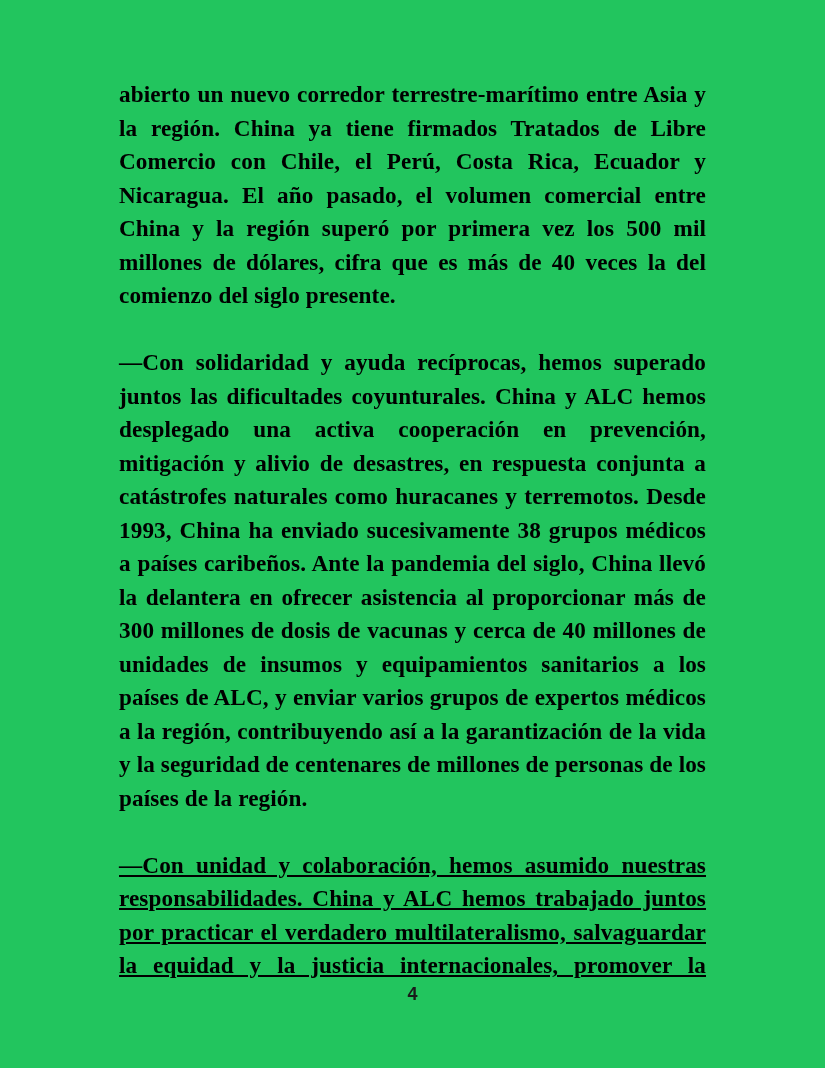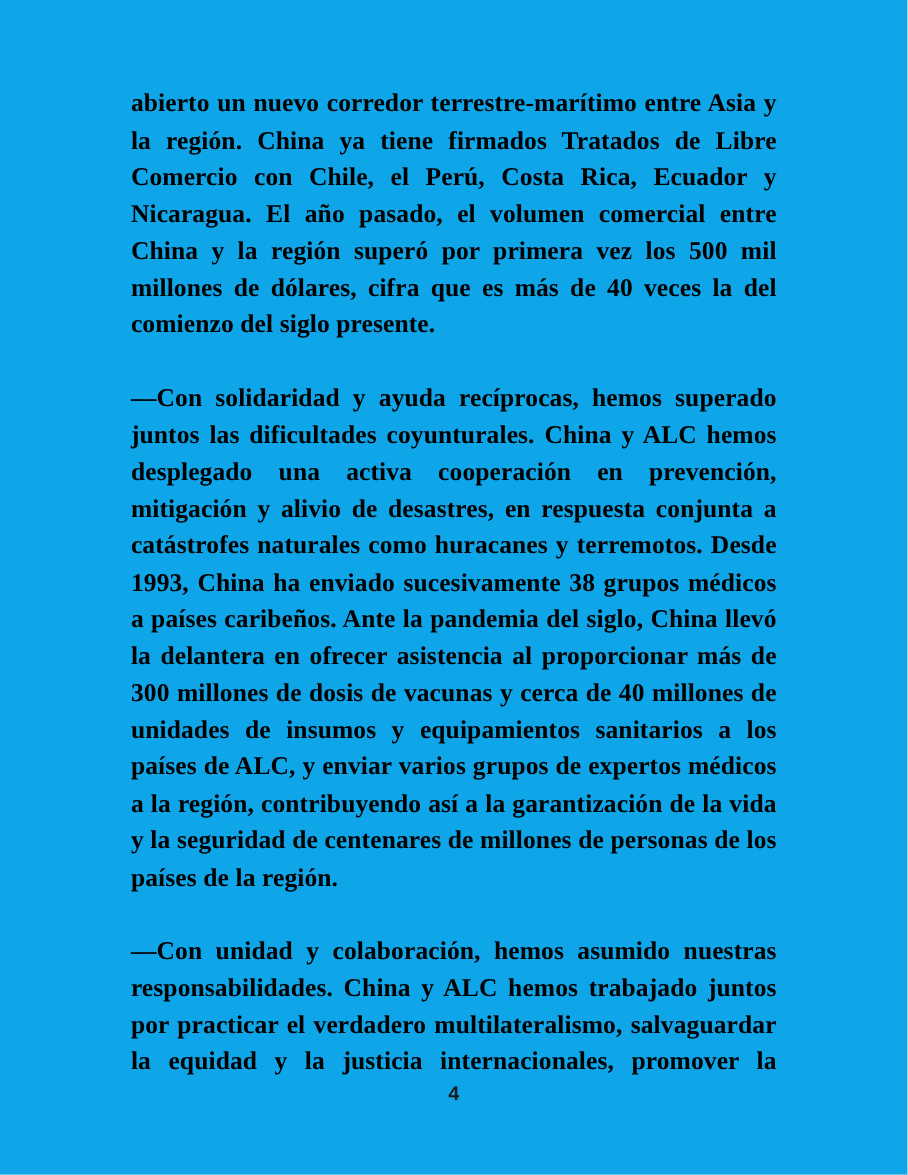--- a/index.html
+++ b/index.html
@@ -4,21 +4,21 @@
 <style>
   html, body {
     margin: 0;
     padding: 0;
     background: #ffffff;
   }
   .page {
     position: relative;
     width: 825px;
     height: 1068px;
-    background: #0ea5e9;
+    background: #22c55e;
     overflow: hidden;
     box-sizing: border-box;
   }
   .text-column {
     position: absolute;
     left: 119px;
     top: 78px;
     width: 587px;
   }
   .para {
@@ -29,20 +29,21 @@
     color: #000000;
     text-align: justify;
     text-justify: inter-word;
     margin: 0 0 33.5px 0;
     letter-spacing: 0.1px;
     -webkit-font-smoothing: antialiased;
     hyphens: none;
   }
   .para:last-of-type {
     margin-bottom: 0;
+    text-decoration: underline;
   }
   .para-last-open {
     
     text-align-last: justify;
   }
   .page-number {
     position: absolute;
     left: 0;
     right: 0;
     top: 984px;

